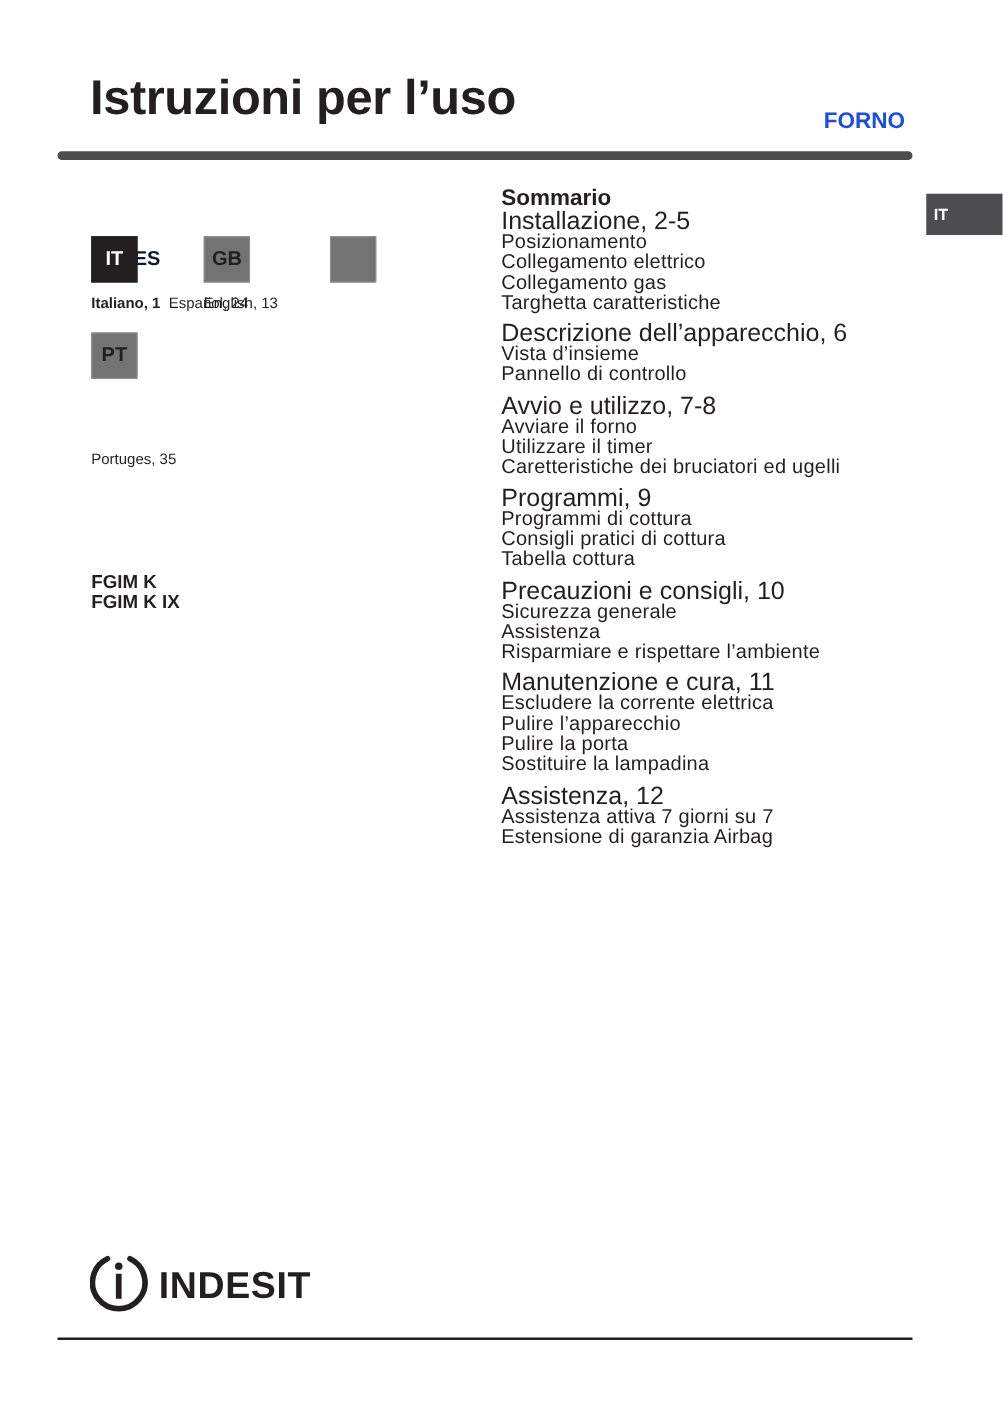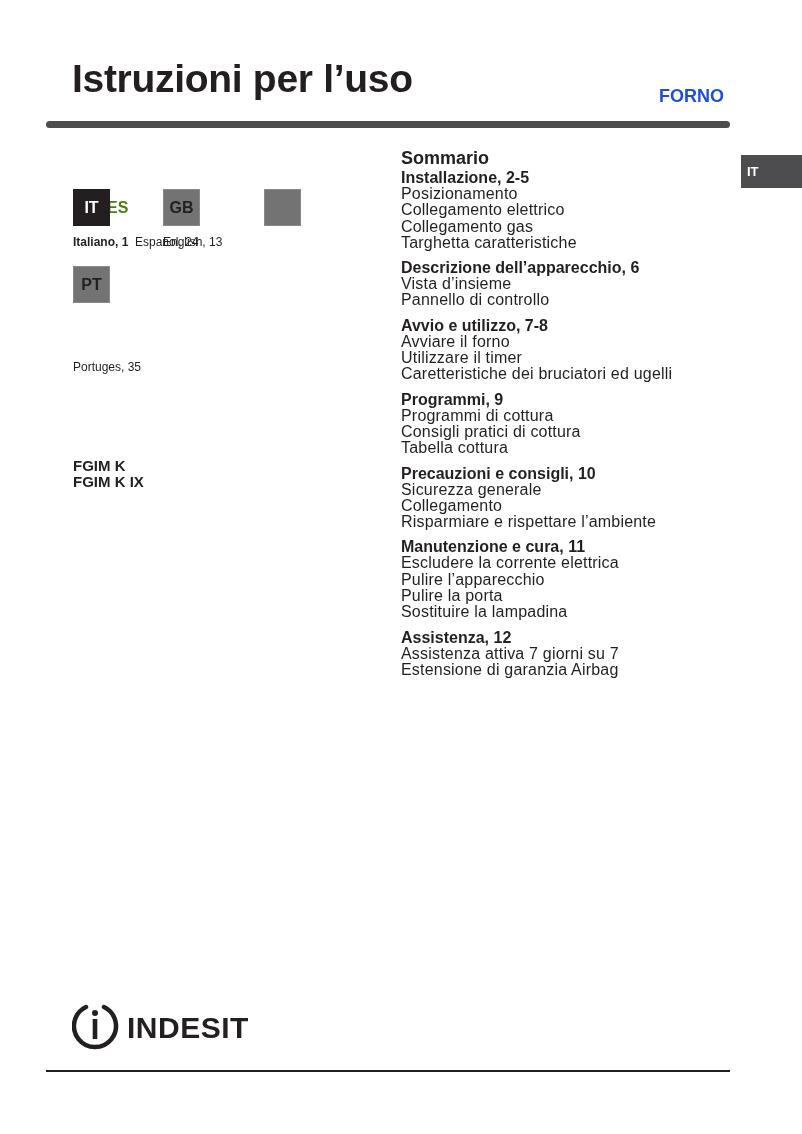--- a/index.html
+++ b/index.html
@@ -27,26 +27,26 @@
     color: #fff; font-weight: bold; font-size: 13px; line-height: 33px; padding-left: 6px;
     box-sizing: border-box;
   }
   .lang-box {
     width: 37px; height: 37px; box-sizing: border-box; border: 1px solid #8a8a8a;
     font-weight: bold; font-size: 16px; text-align: center; line-height: 36px; color: #231f20;
     background: #737373;
   }
   .lang-box.active { background: #231f20; color: #fff; border-color: #231f20; }
   .lang-label { font-size: 12px; color: #231f20; white-space: nowrap; }
-  .es-code { font-weight: bold; font-size: 16px; color: #4d7c0f; }
+  .es-code { font-weight: bold; font-size: 16px; color: #0f172a; }
   .models { left: 73px; top: 458px; font-size: 15px; font-weight: bold; line-height: 16px; }
   .toc { left: 401px; top: 148px; width: 330px; }
   .toc-heading { font-size: 18px; font-weight: bold; }
   .toc-section { margin-bottom: 8px; }
-  .toc-section-title { font-size: 16px; font-weight: bold; line-height: 17px; }
+  .toc-section-title { font-size: 20px; font-weight: normal; line-height: 17px; }
   .toc-item { font-size: 16px; line-height: 16.3px; letter-spacing: 0.2px; }
   .logo { left: 72px; top: 1000px; height: 52px; }
 </style>
 </head>
 <body>
 
 <div class="abs title">Istruzioni per l’uso</div>
 <div class="abs product">FORNO</div>
 <div class="abs top-rule"></div>
 <div class="abs side-tab">IT</div>
@@ -95,21 +95,21 @@
   <div class="toc-section">
     <div class="toc-section-title">Programmi, 9</div>
     <div class="toc-item">Programmi di cottura</div>
     <div class="toc-item">Consigli pratici di cottura</div>
     <div class="toc-item">Tabella cottura</div>
   </div>
 
   <div class="toc-section">
     <div class="toc-section-title">Precauzioni e consigli, 10</div>
     <div class="toc-item">Sicurezza generale</div>
-    <div class="toc-item">Collegamento</div>
+    <div class="toc-item">Assistenza</div>
     <div class="toc-item">Risparmiare e rispettare l’ambiente</div>
   </div>
 
   <div class="toc-section">
     <div class="toc-section-title">Manutenzione e cura, 11</div>
     <div class="toc-item">Escludere la corrente elettrica</div>
     <div class="toc-item">Pulire l’apparecchio</div>
     <div class="toc-item">Pulire la porta</div>
     <div class="toc-item">Sostituire la lampadina</div>
   </div>

